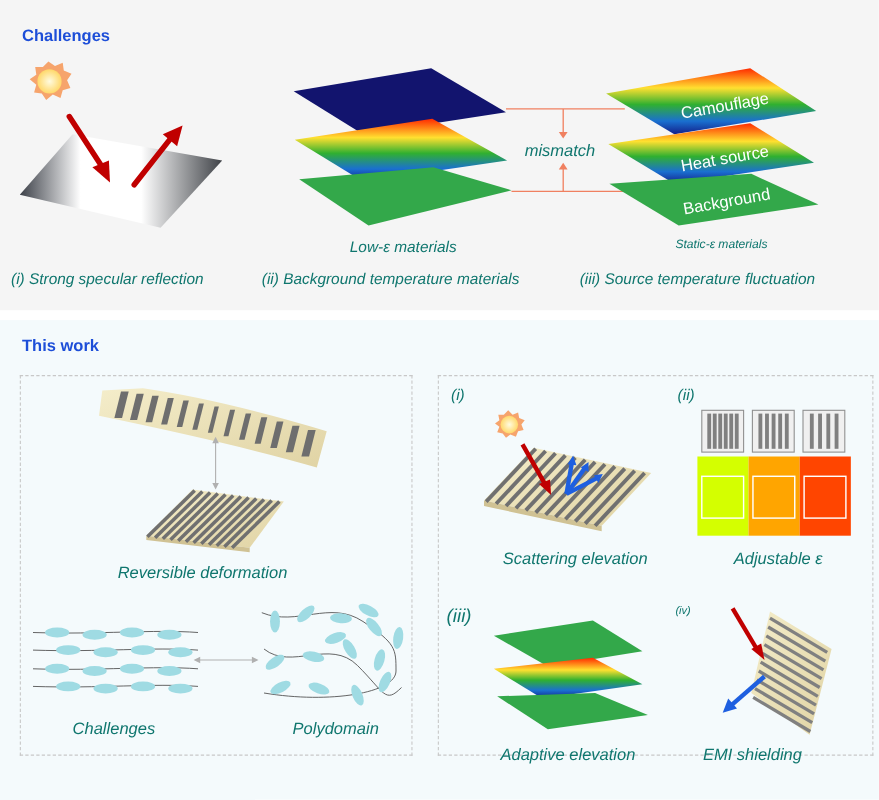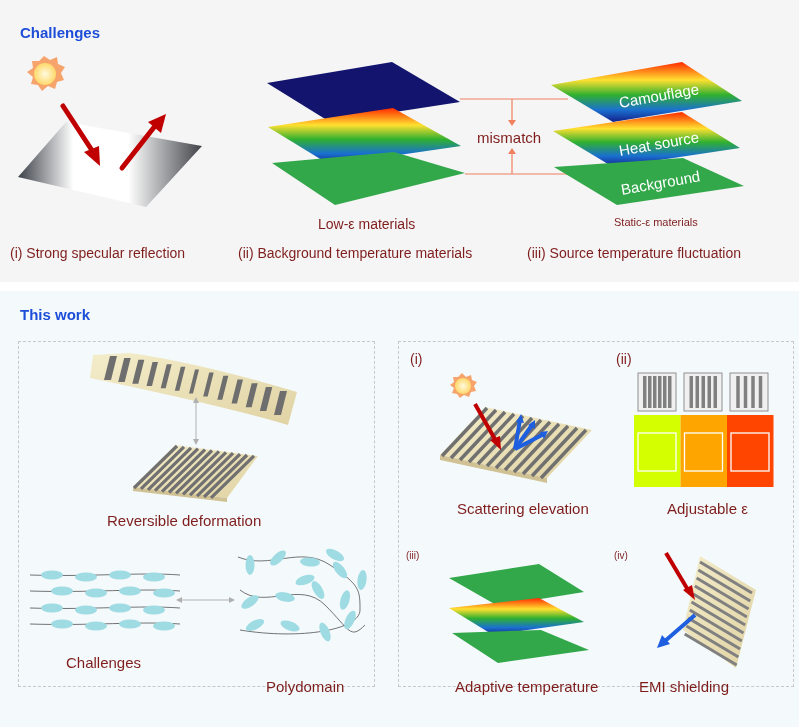--- a/index.html
+++ b/index.html
@@ -1,20 +1,20 @@
 <!DOCTYPE html>
 <html><head>
 <meta charset="utf-8">
 <style>
   html, body { margin:0; padding:0; }
   body { width:799px; height:727px; background:#ffffff; font-family:"Liberation Sans", sans-serif; position:relative; overflow:hidden; }
   .panel-top { position:absolute; left:0; top:0; width:799px; height:282px; background:#f5f5f5; }
   .panel-bottom { position:absolute; left:0; top:291px; width:799px; height:436px; background:#f4fafc; }
   .heading { position:absolute; font-weight:bold; color:#1d4ed8; font-size:15px; }
-  .txt { position:absolute; color:#7f1d1d; font-size:15px; white-space:nowrap; }
+  .txt { position:absolute; color:#0f766e; font-size:15px; white-space:nowrap;font-style:italic; }
   .box { position:absolute; border:1px dashed #c8c8c8; }
   svg { position:absolute; overflow:visible; }
   .onplate { fill:#ffffff; font-size:15px; font-family:"Liberation Sans", sans-serif; }
 </style>
 </head>
 <body>
 
 <div class="panel-top"></div>
 <div class="panel-bottom"></div>
 
@@ -261,22 +261,22 @@
 <div class="txt" style="left:238px;top:245px;font-size:14px;">(ii) Background temperature materials</div>
 <div class="txt" style="left:527px;top:245px;font-size:14px;">(iii) Source temperature fluctuation</div>
 
 <div class="heading" style="left:20px;top:306px;">This work</div>
 
 <div class="box" style="left:18px;top:341px;width:355px;height:344px;"></div>
 <div class="box" style="left:398px;top:341px;width:394px;height:344px;"></div>
 
 <div class="txt" style="left:107px;top:512px;">Reversible deformation</div>
 <div class="txt" style="left:66px;top:654px;">Challenges</div>
-<div class="txt" style="left:266px;top:678px;">Polydomain</div>
+<div class="txt" style="left:266px;top:654px;">Polydomain</div>
 
 <div class="txt" style="left:410px;top:351px;font-size:14px;">(i)</div>
 <div class="txt" style="left:457px;top:500px;">Scattering elevation</div>
 <div class="txt" style="left:616px;top:351px;font-size:14px;">(ii)</div>
 <div class="txt" style="left:667px;top:500px;">Adjustable ε</div>
-<div class="txt" style="left:406px;top:550px;font-size:10px;">(iii)</div>
-<div class="txt" style="left:455px;top:678px;">Adaptive temperature</div>
+<div class="txt" style="left:406px;top:550px;font-size:17px;">(iii)</div>
+<div class="txt" style="left:455px;top:678px;">Adaptive elevation</div>
 <div class="txt" style="left:614px;top:550px;font-size:10px;">(iv)</div>
 <div class="txt" style="left:639px;top:678px;">EMI shielding</div>
 
 </body></html>

